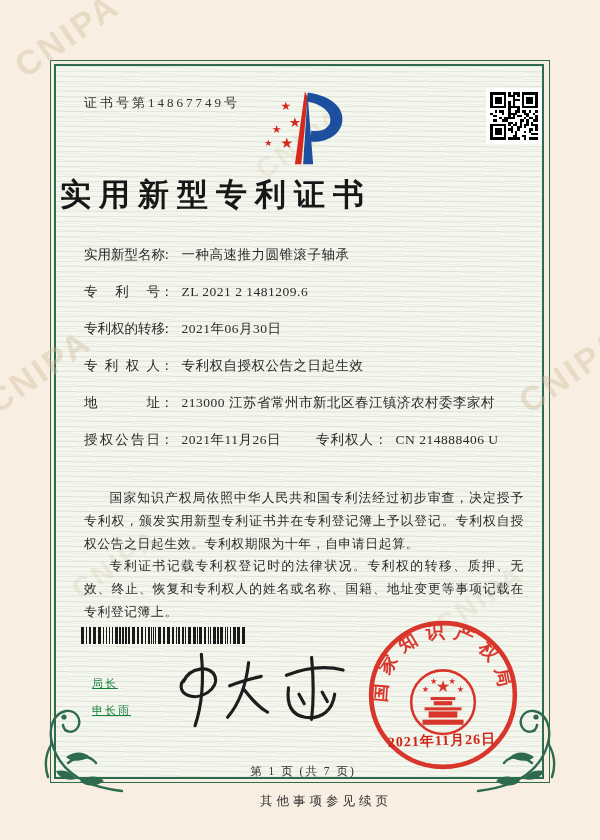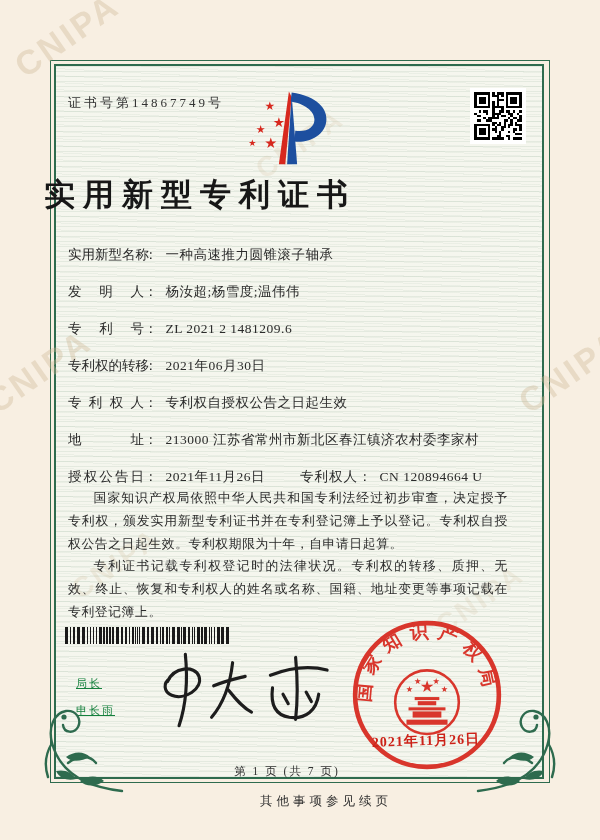--- a/index.html
+++ b/index.html
@@ -10,21 +10,21 @@
       font-weight:bold;color:rgba(205,184,150,0.38);letter-spacing:3px;
       transform:rotate(-35deg);z-index:2;pointer-events:none;}
   
   .border-outer{position:absolute;left:50px;top:60px;width:498px;height:721px;
       border:1px solid #2e6b4e;z-index:1;}
   .border-inner{position:absolute;left:54px;top:64px;width:486px;height:711px;
       border:2px solid #2e6b4e;background-color:#f5f6ee;
       background-image:repeating-linear-gradient(0deg,rgba(110,150,120,.13) 0 1px,transparent 1px 5px),
                        repeating-linear-gradient(3deg,rgba(110,150,120,.08) 0 1px,transparent 1px 7px);
       z-index:1;}
-  .content{position:absolute;left:44px;top:66px;width:486px;height:711px;z-index:3;}
+  .content{position:absolute;left:60px;top:66px;width:486px;height:711px;z-index:3;}
   .flourish{position:absolute;width:92px;height:104px;z-index:4;}
   .fl-left{left:34px;top:693px;}
   .fl-right{right:34px;top:693px;transform:scaleX(-1);}
   
   .cert-no{position:absolute;left:24px;top:28px;font-size:13px;letter-spacing:3px;color:#333;}
   .logo{position:absolute;left:198px;top:20px;width:92px;height:82px;}
   .qr{position:absolute;left:426px;top:22px;width:56px;height:56px;background:#fff;}
   .title{position:absolute;left:0;top:108px;width:100%;text-align:left;
          font-size:31px;font-weight:bold;letter-spacing:8px;color:#171717;}
   
@@ -245,38 +245,35 @@
         <rect x="4" y="18" width="3" height="3" fill="#000"></rect>
       </svg>
 
     <div class="title">实用新型专利证书</div>
 
     <div class="fields">
       <div class="frow">
         <span class="flabel">实用新型名称</span><span class="fcolon">：</span><span class="fvalue">一种高速推力圆锥滚子轴承</span>
       </div>
       <div class="frow">
-        <span class="flabel">发明人</span><span class="fcolon">：</span><span class="fvalue">杨汝超;杨雪度;温伟伟</span>
-      </div>
-      <div class="frow">
         <span class="flabel">专利号</span><span class="fcolon">：</span><span class="fvalue">ZL 2021 2 1481209.6</span>
       </div>
       <div class="frow">
         <span class="flabel">专利权的转移</span><span class="fcolon">：</span><span class="fvalue">2021年06月30日</span>
       </div>
       <div class="frow">
         <span class="flabel">专利权人</span><span class="fcolon">：</span><span class="fvalue">专利权自授权公告之日起生效</span>
       </div>
       <div class="frow">
         <span class="flabel">地址</span><span class="fcolon">：</span><span class="fvalue">213000 江苏省常州市新北区春江镇济农村委李家村</span>
       </div>
       <div class="frow">
         <span class="flabel">授权公告日</span><span class="fcolon">：</span><span class="fvalue">2021年11月26日</span>
         <span class="pair2">
-          <span class="flabel">专利权人</span><span class="fcolon">：</span><span class="fvalue">CN 120894664 U</span>
+          <span class="flabel">专利权人</span><span class="fcolon">：</span><span class="fvalue">CN 214888406 U</span>
         </span>
       </div>
     </div>
 
     <div class="paras">
       <p>国家知识产权局依照中华人民共和国专利法经过初步审查，决定授予专利权，颁发实用新型专利证书并在专利登记簿上予以登记。专利权自授权公告之日起生效。专利权期限为十年，自申请日起算。</p>
       <p>专利证书记载专利权登记时的法律状况。专利权的转移、质押、无效、终止、恢复和专利权人的姓名或名称、国籍、地址变更等事项记载在专利登记簿上。</p>
     </div>
 
     <svg class="barcode" id="barcode-svg" viewBox="0 0 166 17" preserveAspectRatio="none" shape-rendering="crispEdges">

